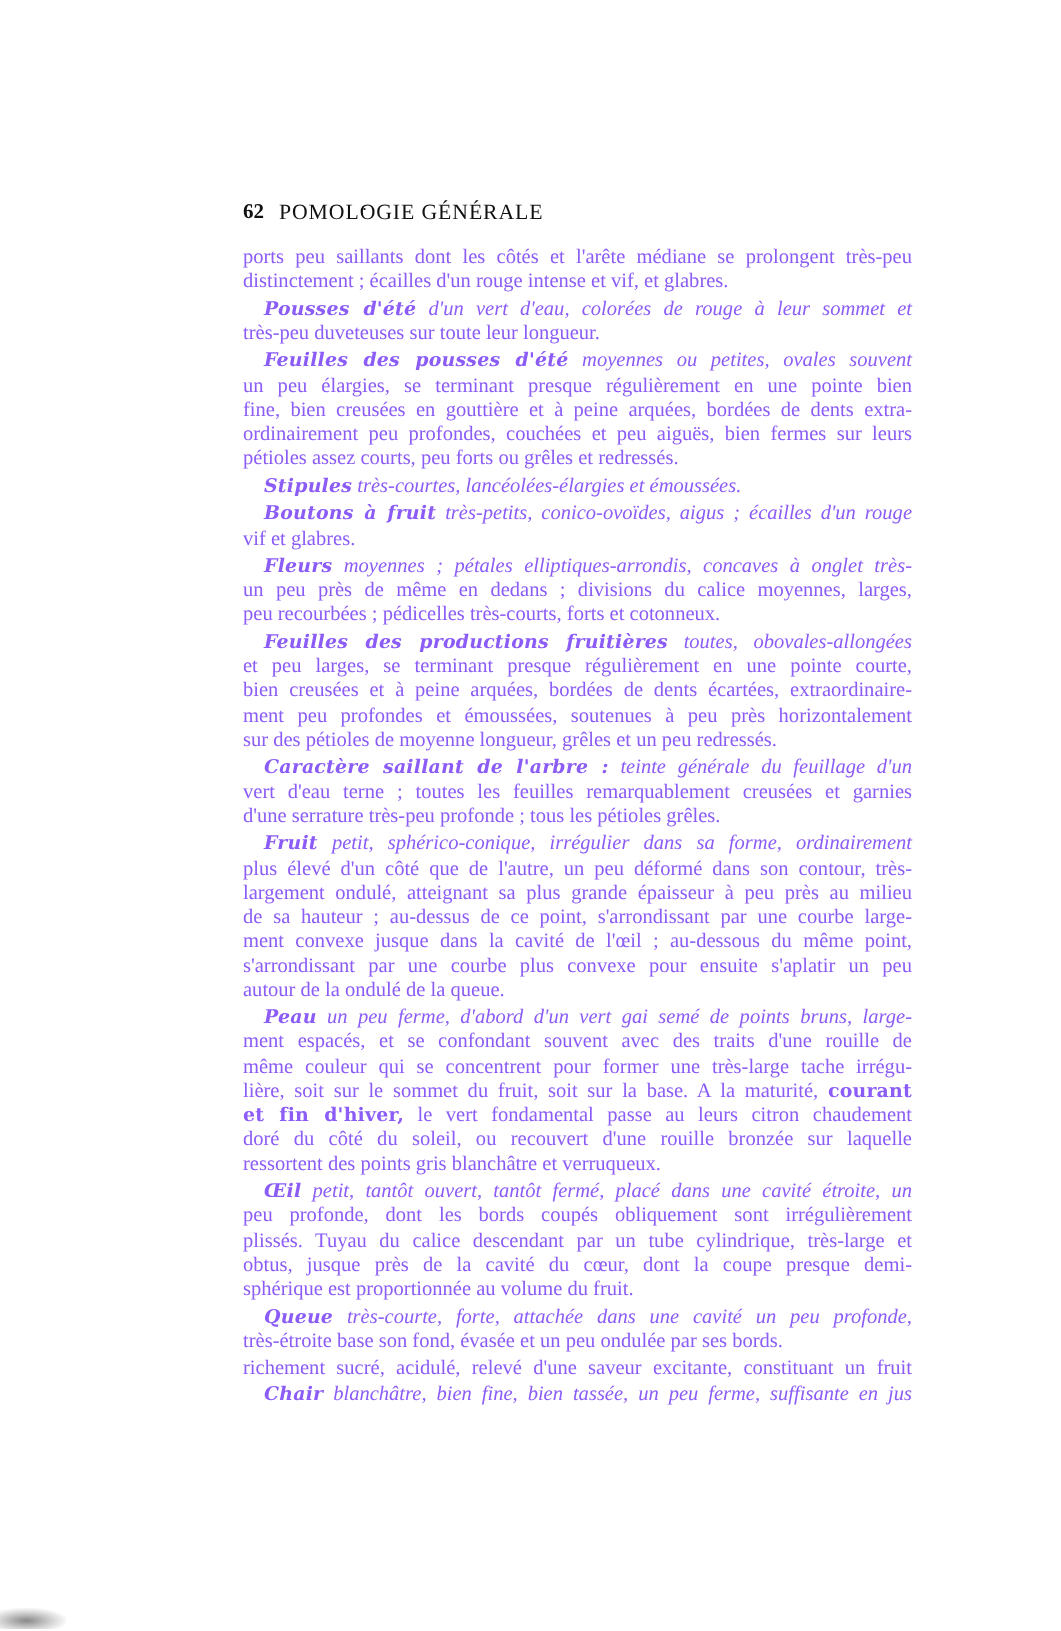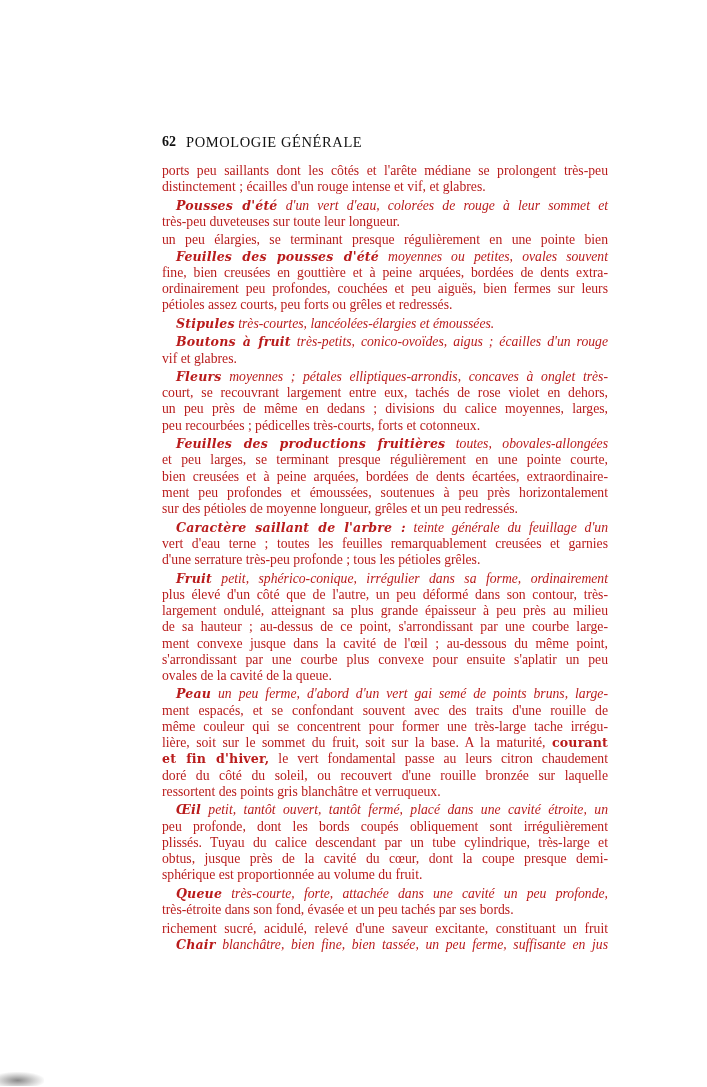--- a/index.html
+++ b/index.html
@@ -15,21 +15,21 @@
   }
   .page-number { position: absolute; left: 0; top: 0; font-size: 14px; font-weight: bold; }
   .header-dot { position: absolute; left: 79px; top: -2px; font-size: 12px; }
   .running-title {
     position: absolute; left: 0; right: 0; top: 0; text-align: left;
     font-size: 14.5px; letter-spacing: 0.6px; padding-left: 24px;
   }
   .body-text {
     position: absolute; left: 162px; top: 163px; width: 446px;
     font-family: "Liberation Serif", serif;
-    font-size: 13.7px; line-height: 16.25px; color: #b91c1c;
+    font-size: 13.7px; line-height: 16.25px; color: #8b5cf6;
   }
   .para { margin: 0 0 2.2px 0; }
   .line {
     display: block; white-space: nowrap; text-align: justify;
     text-align-last: justify; height: 16.25px;
   }
   .line.last { text-align-last: left; }
   .line.indent { padding-left: 14px; font-style: italic; }
   .lead {
     font-family: "DejaVu Serif", serif; font-weight: 900;
@@ -57,39 +57,38 @@
       <span class="line">ports peu saillants dont les côtés et l'arête médiane se prolongent très-peu</span>
       <span class="line last">distinctement ; écailles d'un rouge intense et vif, et glabres.</span>
     </div>
 
     <div class="para">
       <span class="line indent"><b class="lead">Pousses d'été</b><span> d'un vert d'eau, colorées de rouge à leur sommet et</span></span>
       <span class="line last">très-peu duveteuses sur toute leur longueur.</span>
     </div>
 
     <div class="para">
+      <span class="line indent"><b class="lead">Feuilles des pousses d'été</b><span> moyennes ou petites, ovales souvent</span></span>
       <span class="line">un peu élargies, se terminant presque régulièrement en une pointe bien</span>
-      <span class="line indent"><b class="lead">Feuilles des pousses d'été</b><span> moyennes ou petites, ovales souvent</span></span>
       <span class="line">fine, bien creusées en gouttière et à peine arquées, bordées de dents extra-</span>
       <span class="line">ordinairement peu profondes, couchées et peu aiguës, bien fermes sur leurs</span>
       <span class="line last">pétioles assez courts, peu forts ou grêles et redressés.</span>
     </div>
 
     <div class="para">
       <span class="line indent last"><b class="lead">Stipules</b><span> très-courtes, lancéolées-élargies et émoussées.</span></span>
     </div>
 
     <div class="para">
       <span class="line indent"><b class="lead">Boutons à fruit</b><span> très-petits, conico-ovoïdes, aigus ; écailles d'un rouge</span></span>
       <span class="line last">vif et glabres.</span>
     </div>
 
     <div class="para">
       <span class="line indent"><b class="lead">Fleurs</b><span> moyennes ; pétales elliptiques-arrondis, concaves à onglet très-</span></span>
-      <span class="line">court, se recouvrant largement entre eux, tachés de rose violet en dehors,</span>
       <span class="line">un peu près de même en dedans ; divisions du calice moyennes, larges,</span>
       <span class="line last">peu recourbées ; pédicelles très-courts, forts et cotonneux.</span>
     </div>
 
     <div class="para">
       <span class="line indent"><b class="lead">Feuilles des productions fruitières</b><span> toutes, obovales-allongées</span></span>
       <span class="line">et peu larges, se terminant presque régulièrement en une pointe courte,</span>
       <span class="line">bien creusées et à peine arquées, bordées de dents écartées, extraordinaire-</span>
       <span class="line">ment peu profondes et émoussées, soutenues à peu près horizontalement</span>
       <span class="line last">sur des pétioles de moyenne longueur, grêles et un peu redressés.</span>
@@ -101,21 +100,21 @@
       <span class="line last">d'une serrature très-peu profonde ; tous les pétioles grêles.</span>
     </div>
 
     <div class="para">
       <span class="line indent"><b class="lead">Fruit</b><span> petit, sphérico-conique, irrégulier dans sa forme, ordinairement</span></span>
       <span class="line">plus élevé d'un côté que de l'autre, un peu déformé dans son contour, très-</span>
       <span class="line">largement ondulé, atteignant sa plus grande épaisseur à peu près au milieu</span>
       <span class="line">de sa hauteur ; au-dessus de ce point, s'arrondissant par une courbe large-</span>
       <span class="line">ment convexe jusque dans la cavité de l'œil ; au-dessous du même point,</span>
       <span class="line">s'arrondissant par une courbe plus convexe pour ensuite s'aplatir un peu</span>
-      <span class="line last">ovales de la cavité de la queue.</span>
+      <span class="line last">autour de la ondulé de la queue.</span>
     </div>
 
     <div class="para">
       <span class="line indent"><b class="lead">Peau</b><span> un peu ferme, d'abord d'un vert gai semé de points bruns, large-</span></span>
       <span class="line">ment espacés, et se confondant souvent avec des traits d'une rouille de</span>
       <span class="line">même couleur qui se concentrent pour former une très-large tache irrégu-</span>
       <span class="line"><span>lière, soit sur le sommet du fruit, soit sur la base. A la maturité, </span><b class="lead">courant</b></span>
       <span class="line"><b class="lead">et fin d'hiver,</b><span> le vert fondamental passe au leurs citron chaudement</span></span>
       <span class="line">doré du côté du soleil, ou recouvert d'une rouille bronzée sur laquelle</span>
       <span class="line last">ressortent des points gris blanchâtre et verruqueux.</span>
@@ -124,21 +123,21 @@
     <div class="para">
       <span class="line indent"><b class="lead">Œil</b><span> petit, tantôt ouvert, tantôt fermé, placé dans une cavité étroite, un</span></span>
       <span class="line">peu profonde, dont les bords coupés obliquement sont irrégulièrement</span>
       <span class="line">plissés. Tuyau du calice descendant par un tube cylindrique, très-large et</span>
       <span class="line">obtus, jusque près de la cavité du cœur, dont la coupe presque demi-</span>
       <span class="line last">sphérique est proportionnée au volume du fruit.</span>
     </div>
 
     <div class="para">
       <span class="line indent"><b class="lead">Queue</b><span> très-courte, forte, attachée dans une cavité un peu profonde,</span></span>
-      <span class="line last">très-étroite dans son fond, évasée et un peu tachés par ses bords.</span>
+      <span class="line last">très-étroite base son fond, évasée et un peu ondulée par ses bords.</span>
     </div>
 
     <div class="para">
       <span class="line">richement sucré, acidulé, relevé d'une saveur excitante, constituant un fruit</span>
       <span class="line indent"><b class="lead">Chair</b><span> blanchâtre, bien fine, bien tassée, un peu ferme, suffisante en jus</span></span>
     </div>
 
   </div>
 
   <div class="smudge"></div>

